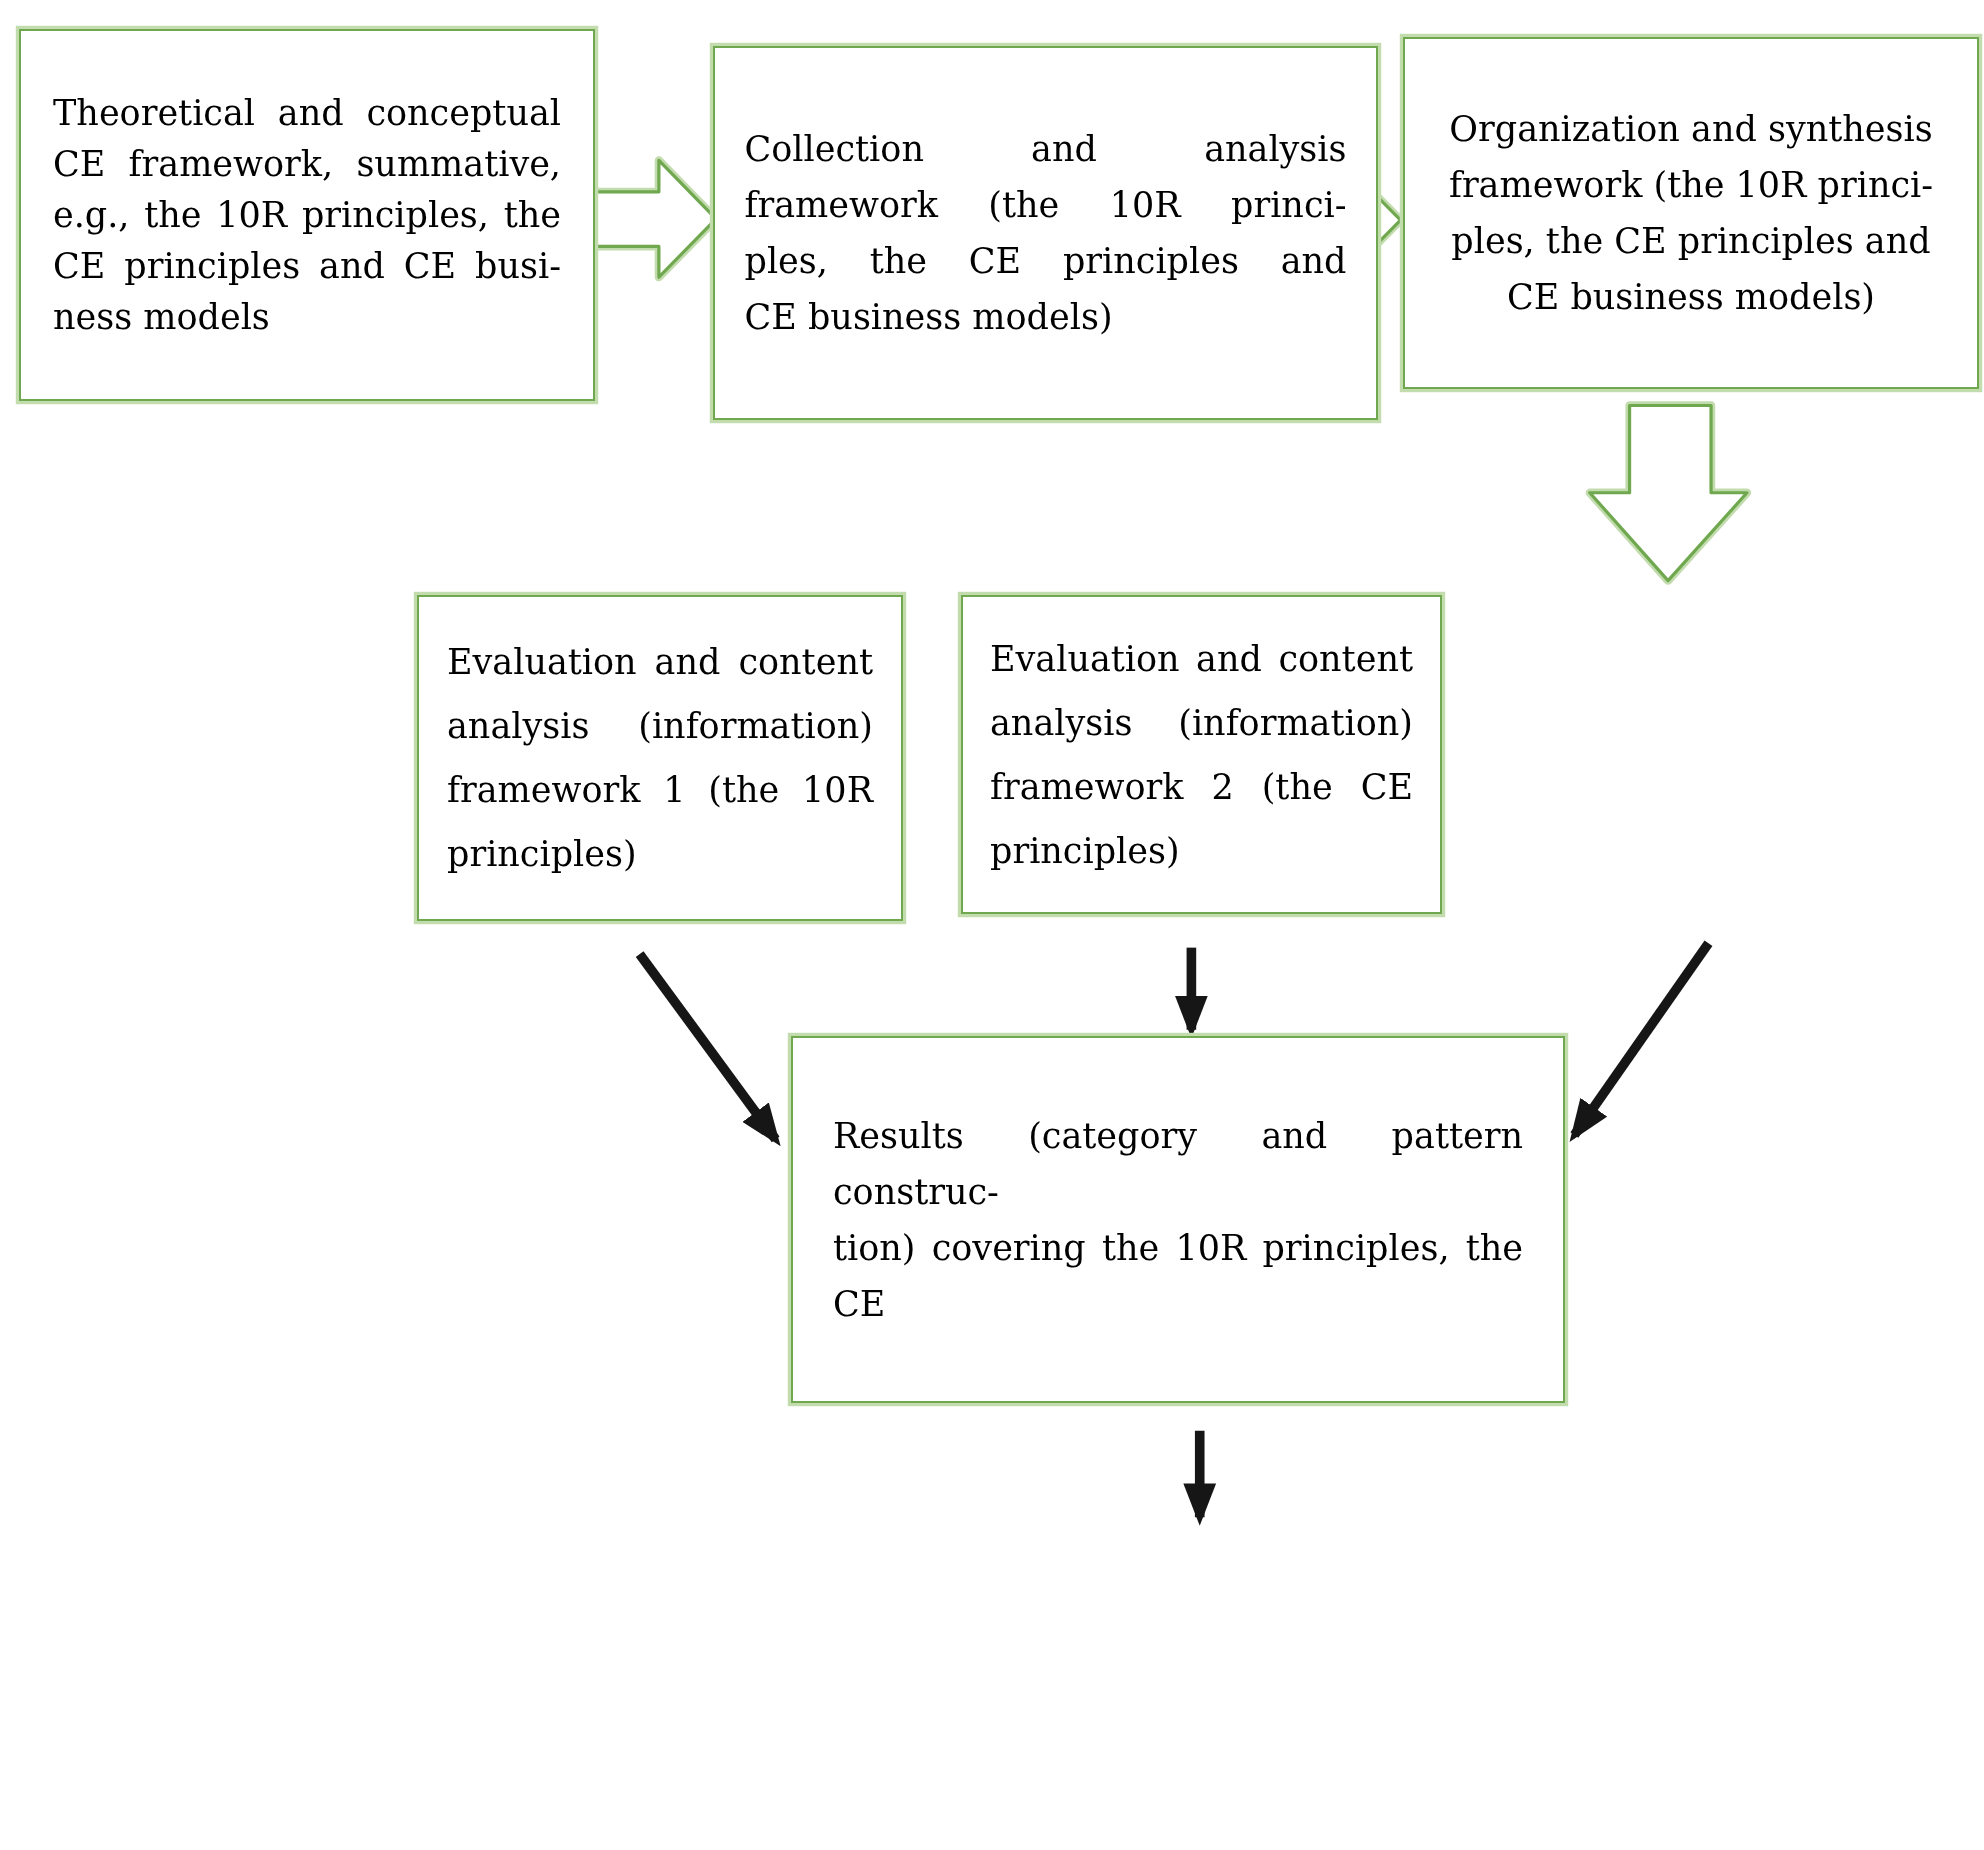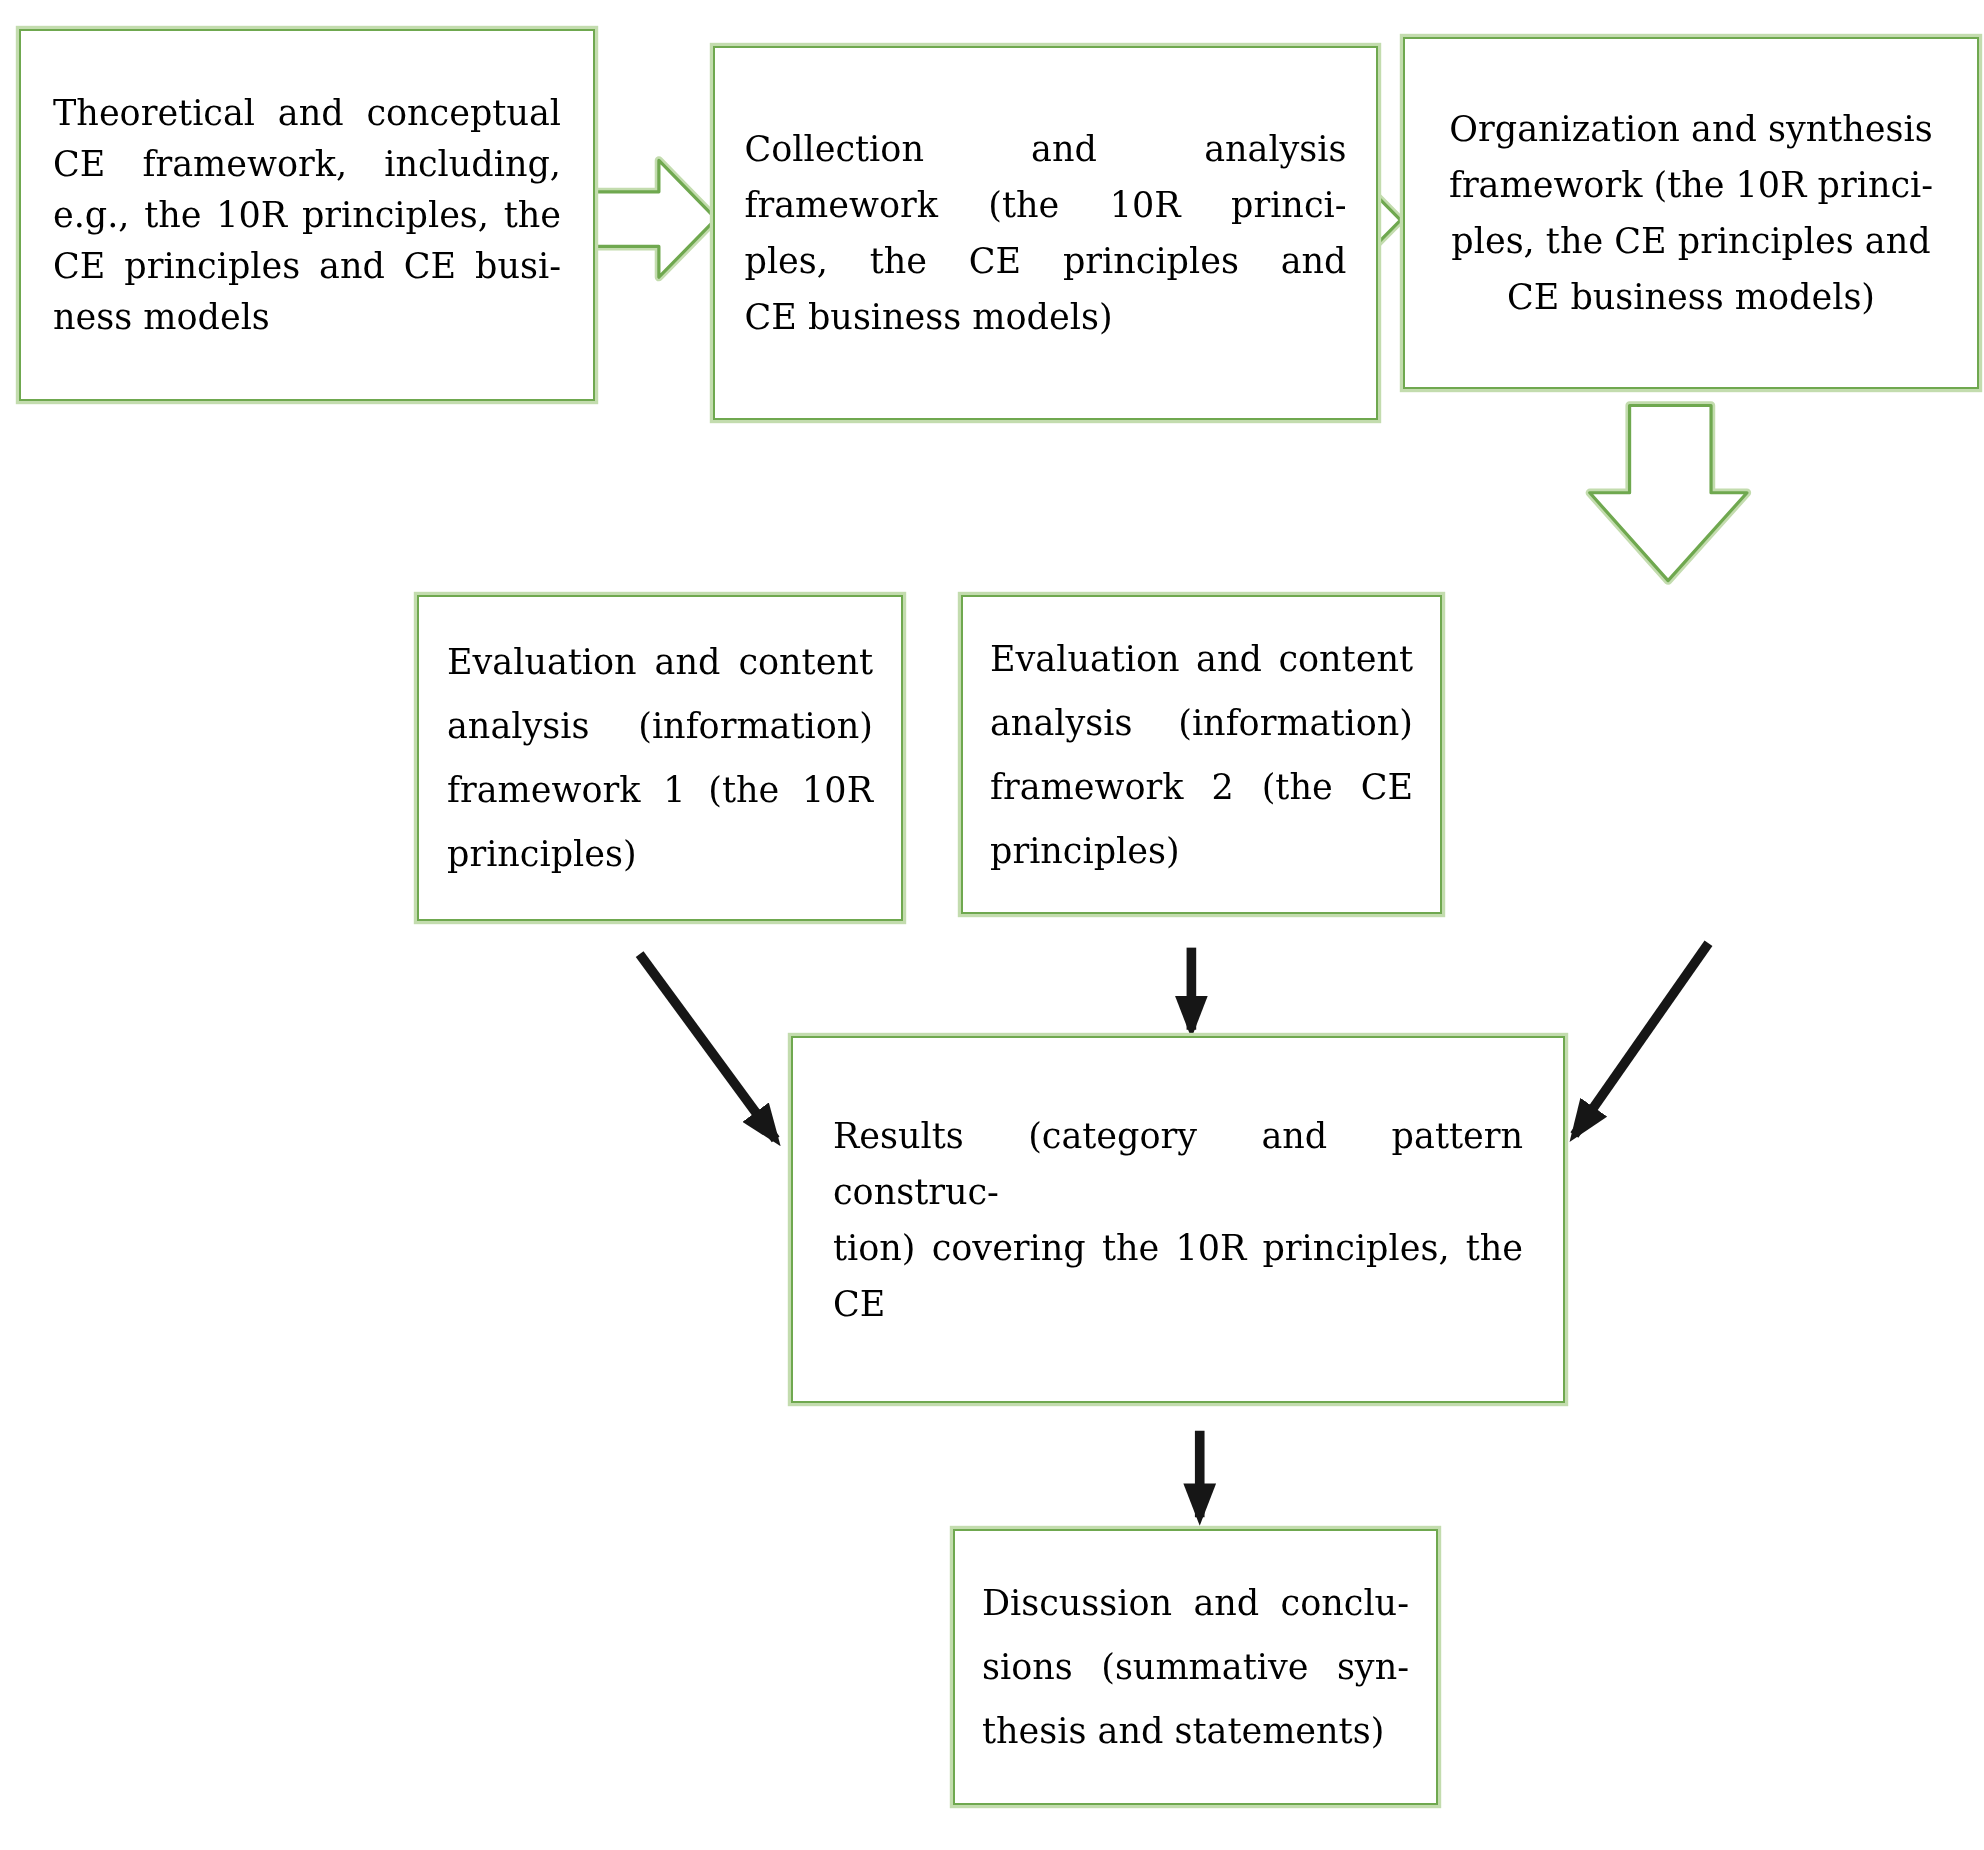--- a/index.html
+++ b/index.html
@@ -86,21 +86,21 @@
       <line x1="2663" y1="1470" x2="2454" y2="1769" stroke="#161616" stroke-width="15" marker-end="url(#ah)"></line>
     </g>
 
     <g>
       <line x1="1870" y1="2230" x2="1870" y2="2365" stroke="#161616" stroke-width="15" marker-end="url(#ah)"></line>
     </g>
   </svg>
 
   <div class="box b1">
     <div class="line">Theoretical and conceptual</div>
-    <div class="line">CE framework, including,</div>
+    <div class="line">CE framework, summative,</div>
     <div class="line">e.g., the 10R principles, the</div>
     <div class="line">CE principles and CE busi-</div>
     <div class="line last">ness models</div>
   </div>
 
   <div class="box b2">
     <div class="line">Collection and analysis</div>
     <div class="line">framework (the 10R princi-</div>
     <div class="line">ples, the CE principles and</div>
     <div class="line last">CE business models)</div>
@@ -126,20 +126,15 @@
     <div class="line">framework 2 (the CE</div>
     <div class="line last">principles)</div>
   </div>
 
 
   <div class="box b7">
     <div class="line">Results (category and pattern construc-</div>
     <div class="line">tion) covering the 10R principles, the CE</div>
   </div>
 
-  <div class="box b8">
-    <div class="line">Discussion and conclu-</div>
-    <div class="line">sions (summative syn-</div>
-    <div class="line last">thesis and statements)</div>
-  </div>
 
 </div>
 
 
 </body></html>

